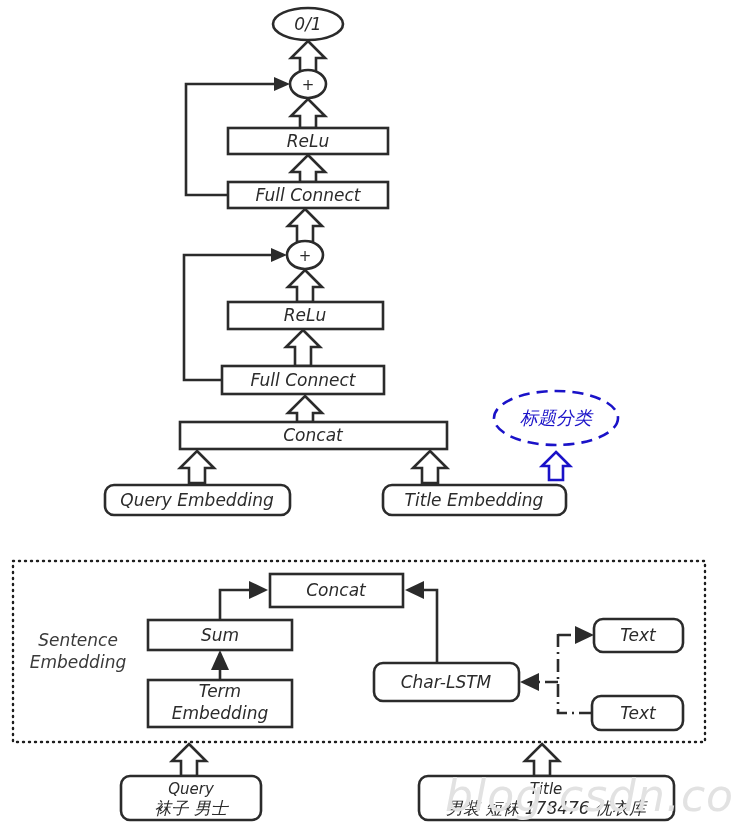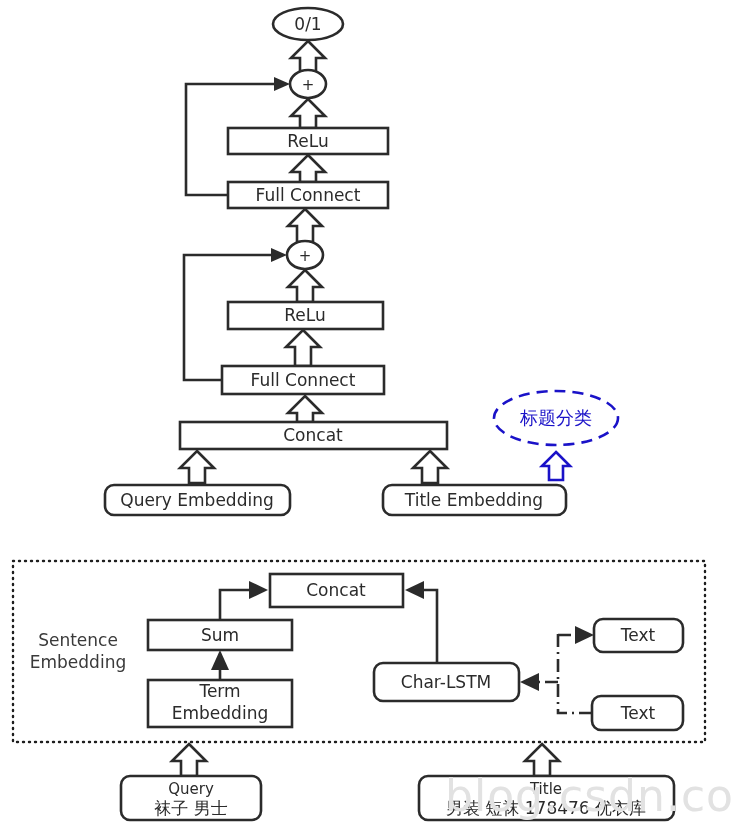--- a/index.html
+++ b/index.html
@@ -9,20 +9,21 @@
   }
   body {
     font-family: "DejaVu Sans", "Liberation Sans", sans-serif;
   }
   #canvas {
     position: relative;
     width: 732px;
     height: 830px;
     background: #ffffff;
     overflow: hidden;
+    font-style: italic;
   }
   #diagram-svg {
     position: absolute;
     left: 0;
     top: 0;
     width: 732px;
     height: 830px;
   }
   .node-label {
     font-family: "DejaVu Sans", "Liberation Sans", sans-serif;

